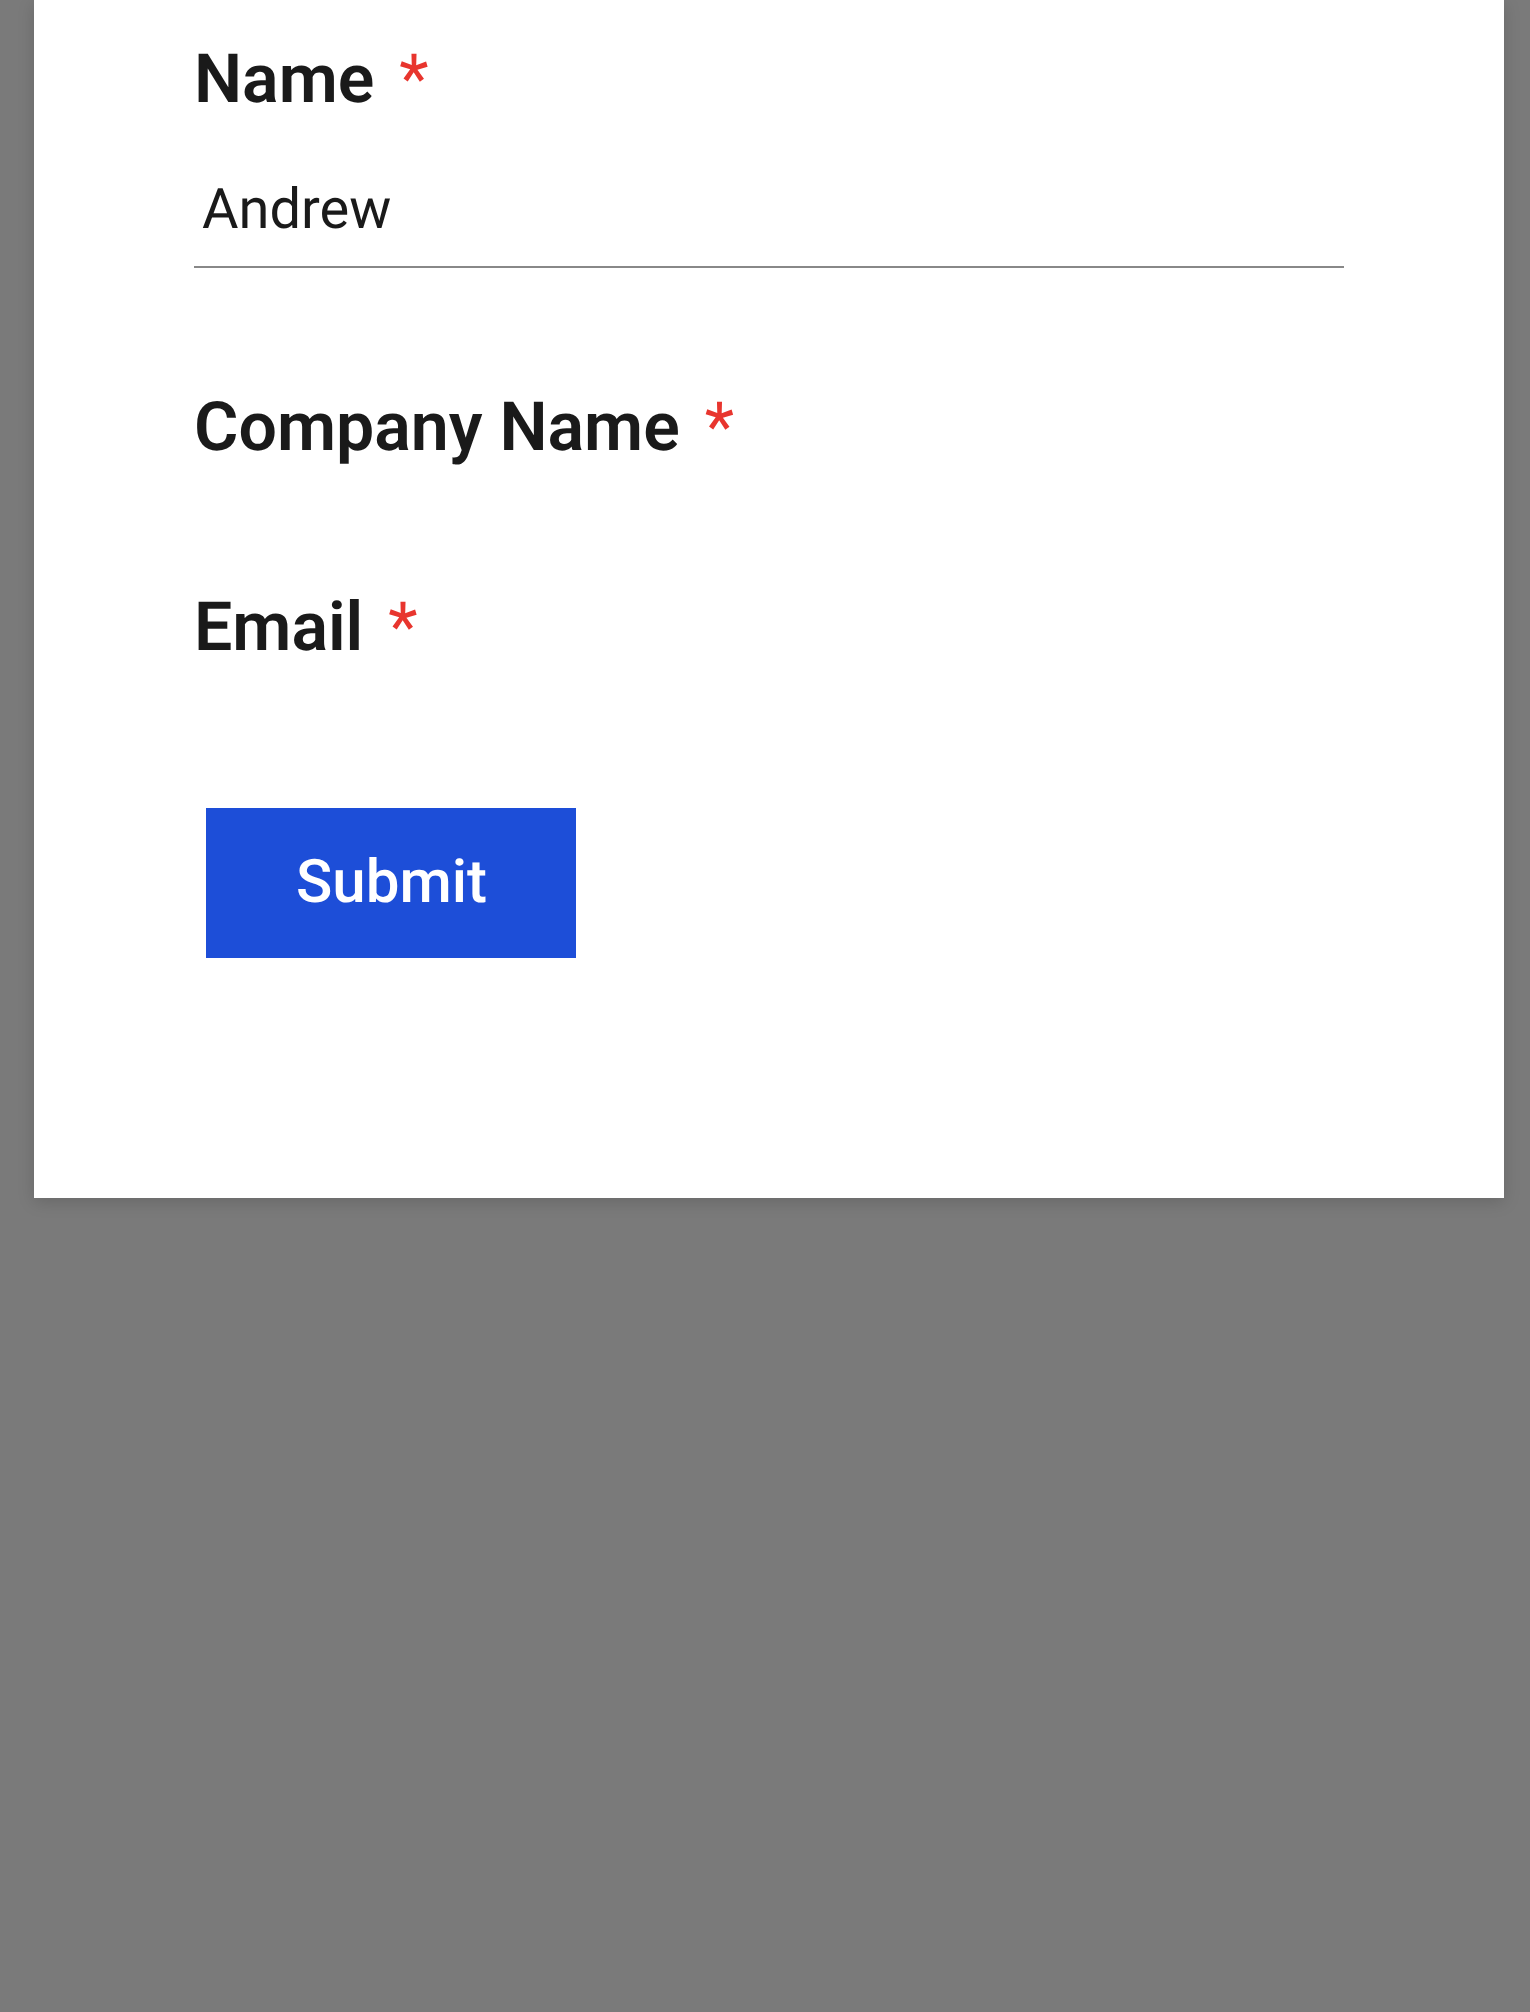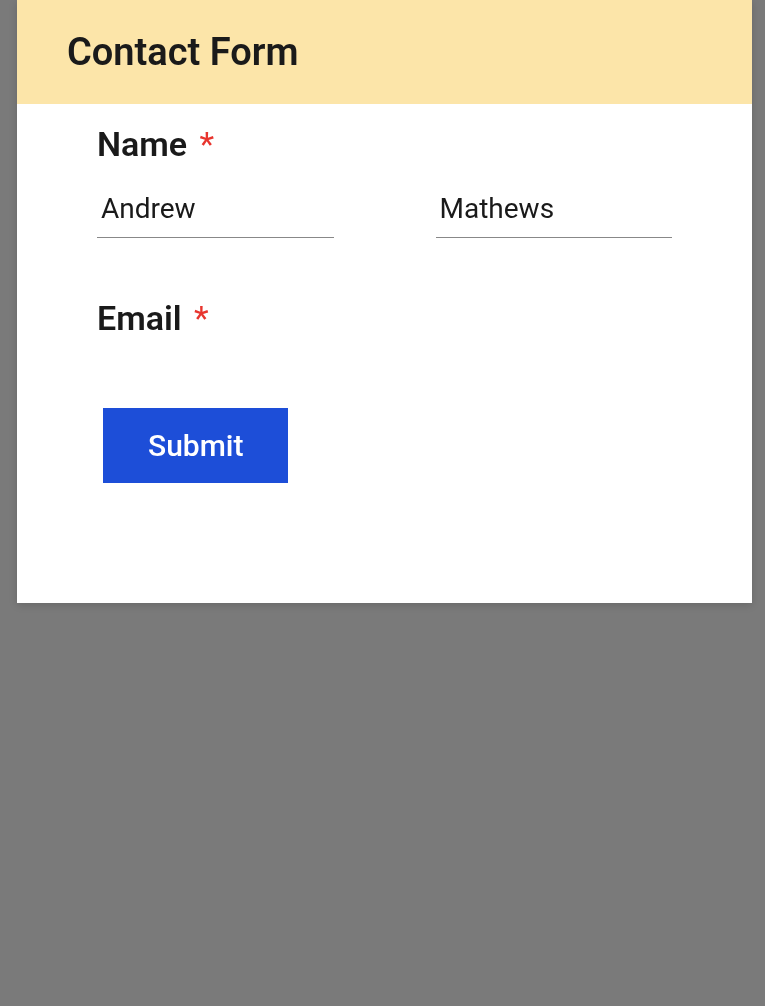--- a/index.html
+++ b/index.html
@@ -92,38 +92,38 @@
       cursor: pointer;
       font-family: inherit;
       margin-top: 10px;
       margin-left: 6px;
     }
   </style>
 </head>
 <body>
 
 <div class="form-card">
-  <div class="form-header">
-    <h1 class="form-title">Contact Form</h1>
-  </div>
 
   <div class="form-body">
 
     <div class="field-group">
       <label class="field-label">
         <span>Name</span>
         <span class="required-asterisk">*</span>
       </label>
       <div class="name-row">
         <input type="text" class="text-input name-input" value="Andrew" style="">
-        <input type="text" class="text-input name-input" value="Mathews" style="">
       </div>
     </div>
 
     <div class="field-group">
+      <label class="field-label">
+        <span>Company Name</span>
+        <span class="required-asterisk">*</span>
+      </label>
     </div>
 
     <div class="field-group">
       <label class="field-label">
         <span>Email</span>
         <span class="required-asterisk">*</span>
       </label>
     </div>
 
     <button class="submit-button">Submit</button>

